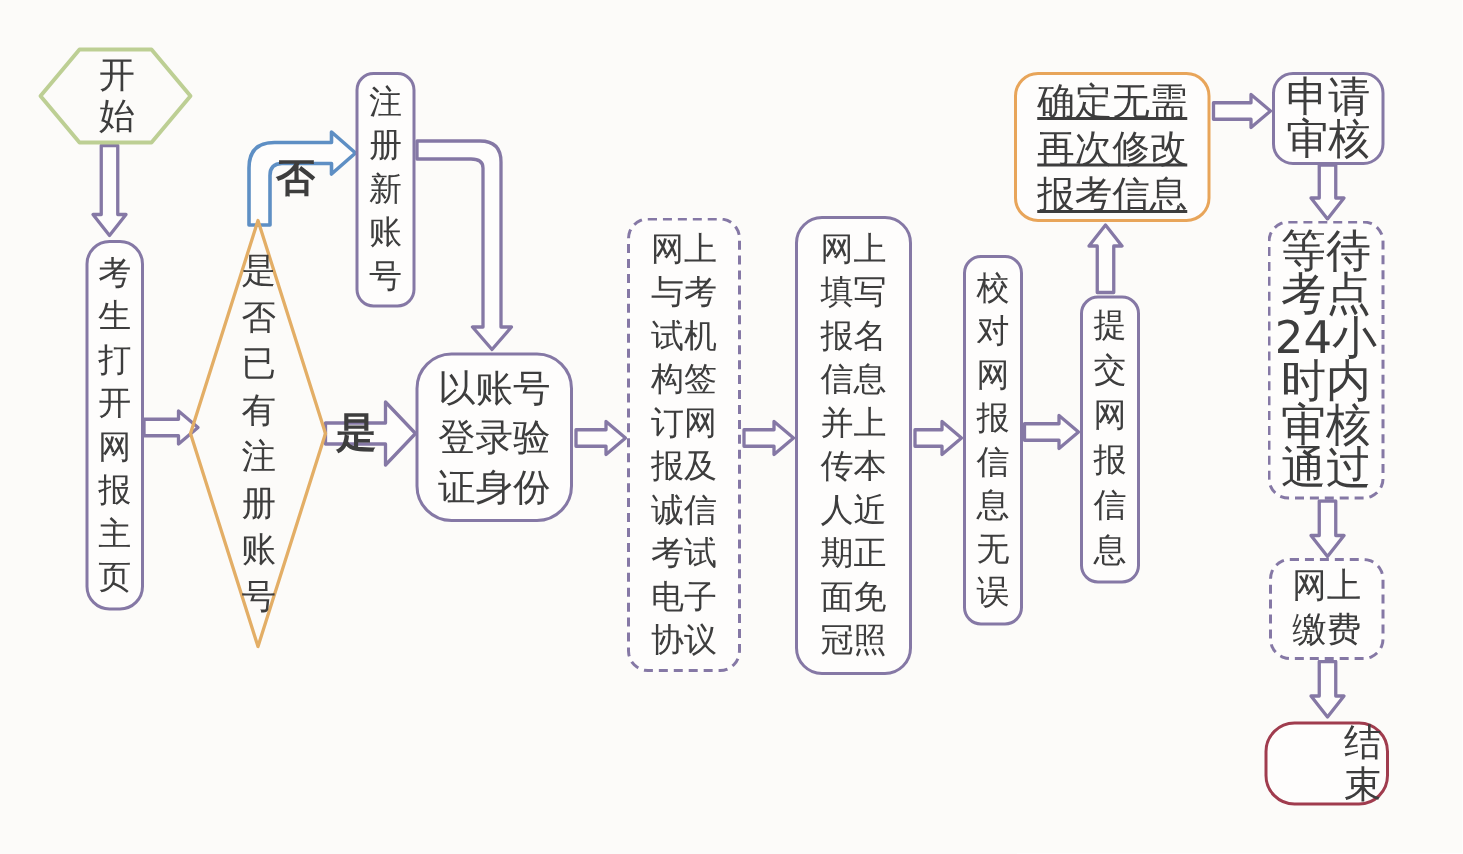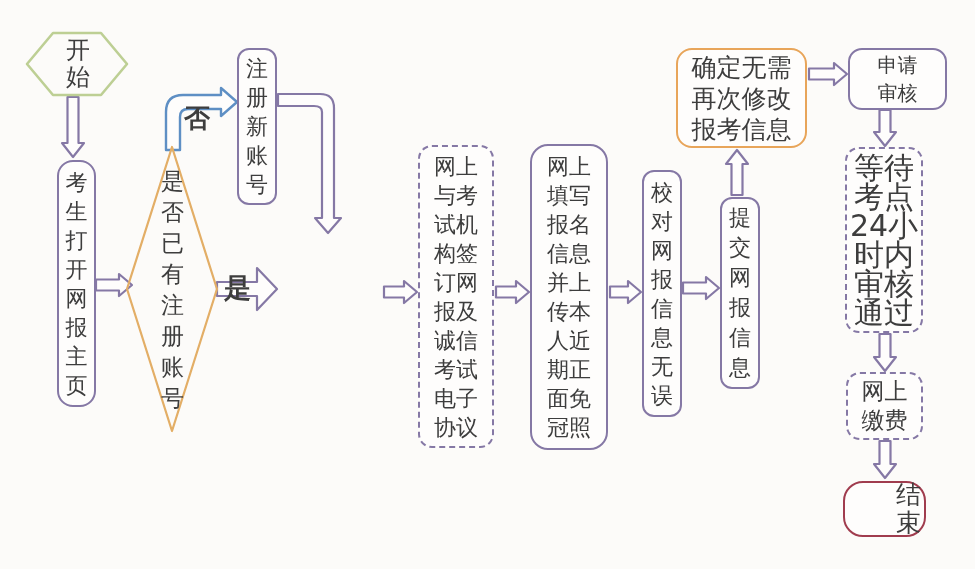--- a/index.html
+++ b/index.html
@@ -80,20 +80,23 @@
 
   <div class="freelabel" style="left:184px;top:101px;font-size:26px;">否</div>
   <div class="freelabel" style="left:224px;top:270px;font-size:27px;">是</div>
 
   <div class="box" style="left:237px;top:48px;width:40px;height:157px;border-radius:12px;font-size:22px;line-height:29px;">注
 册
 新
 账
 号</div>
 
+  <div class="box" style="left:277px;top:235px;width:105px;height:113px;border-radius:24px;font-size:25px;line-height:33px;">以账号
+登录验
+证身份</div>
 
   <div class="box dashed" style="left:418px;top:145px;width:76px;height:303px;border-radius:14px;font-size:22px;line-height:29px;">网上
 与考
 试机
 构签
 订网
 报及
 诚信
 考试
 电子
@@ -119,25 +122,25 @@
 无
 误</div>
 
   <div class="box" style="left:720px;top:197px;width:40px;height:192px;border-radius:12px;font-size:22px;line-height:30px;">提
 交
 网
 报
 信
 息</div>
 
-  <div class="box orange" style="left:676px;top:48px;width:131px;height:100px;border-radius:16px;font-size:25px;line-height:31px;">确定无需
+  <div class="box orange" style="left:676px;top:48px;width:131px;height:100px;border-radius:16px;font-size:25px;line-height:31px;text-decoration:underline;">确定无需
 再次修改
 报考信息</div>
 
-  <div class="box" style="left:848px;top:48px;width:99px;height:62px;border-radius:14px;font-size:20px;line-height:28px;">申请
+  <div class="box" style="left:848px;top:48px;width:75px;height:62px;border-radius:14px;font-size:28px;line-height:28px;">申请
 审核</div>
 
   <div class="box dashed" style="left:845px;top:147px;width:78px;height:186px;border-radius:14px;font-size:30px;line-height:29px;">等待
 考点
 24小
 时内
 审核
 通过</div>
 
   <div class="box dashed" style="left:846px;top:372px;width:77px;height:68px;border-radius:14px;font-size:23px;line-height:29px;">网上

